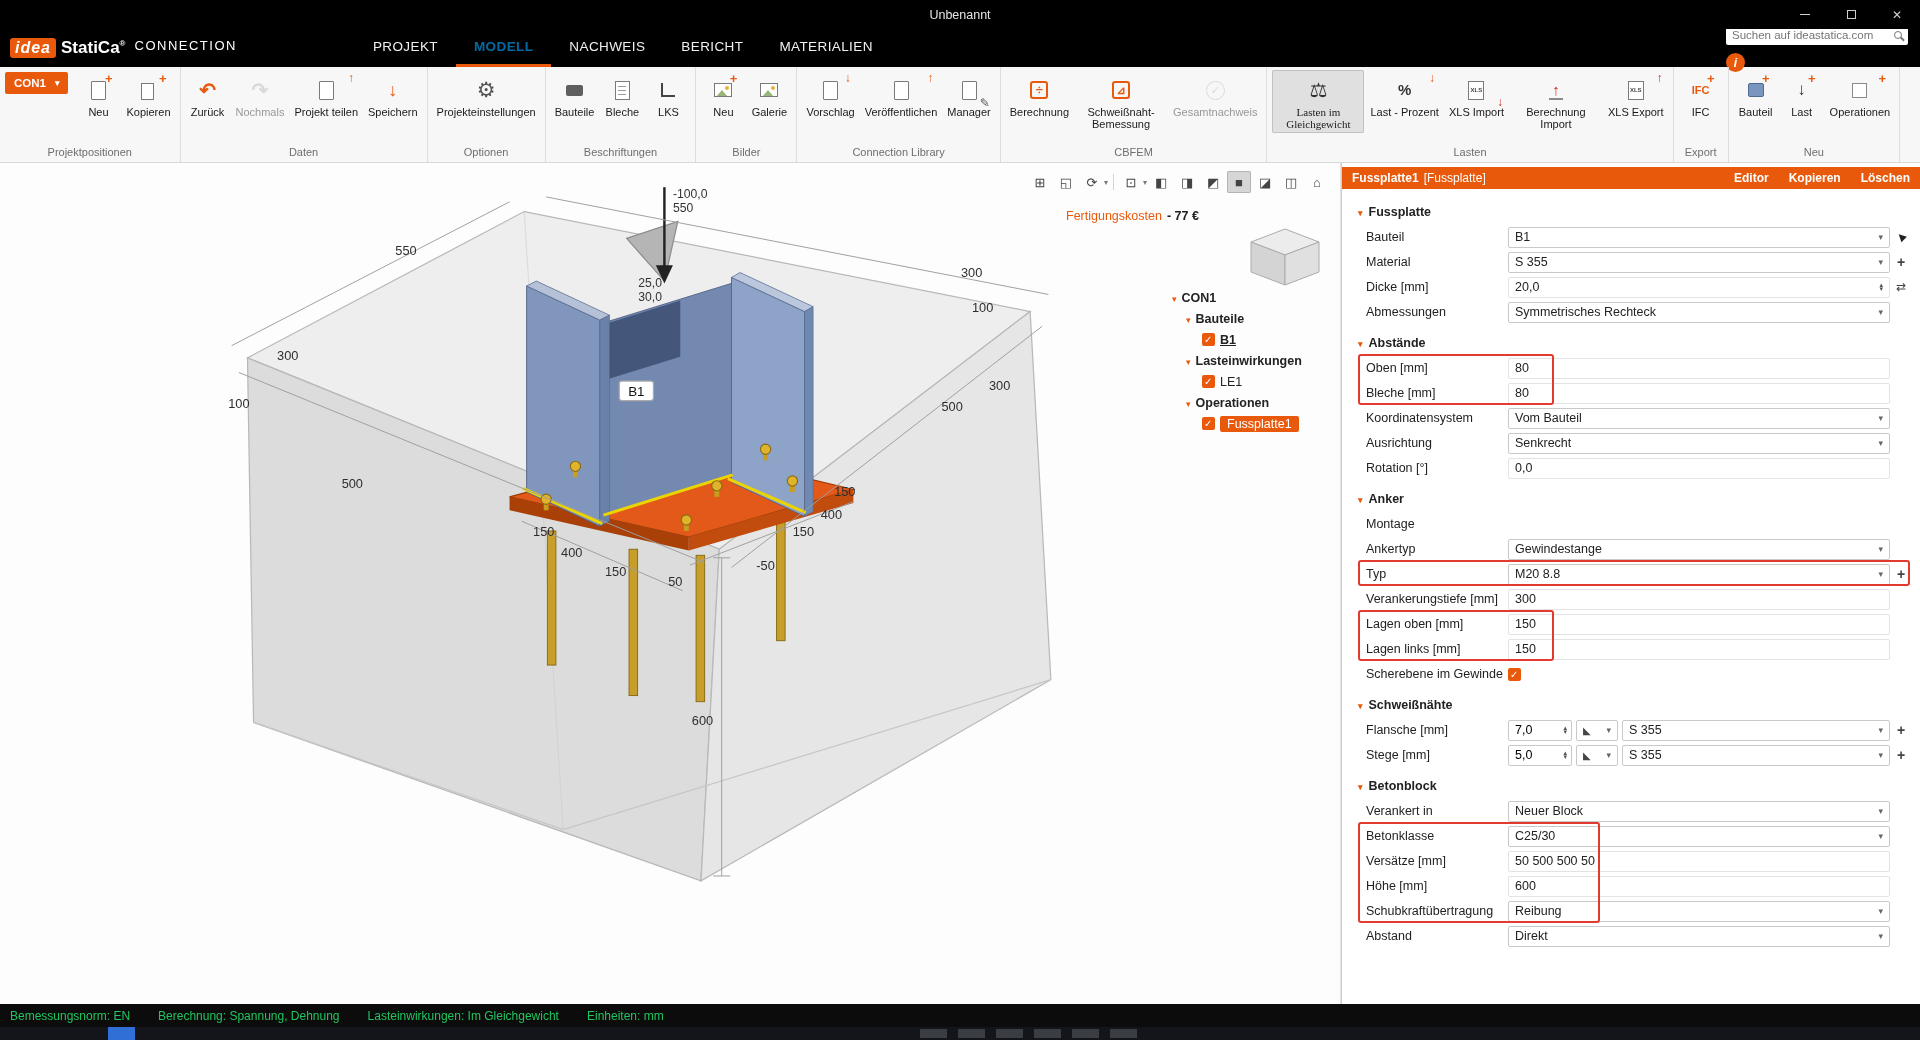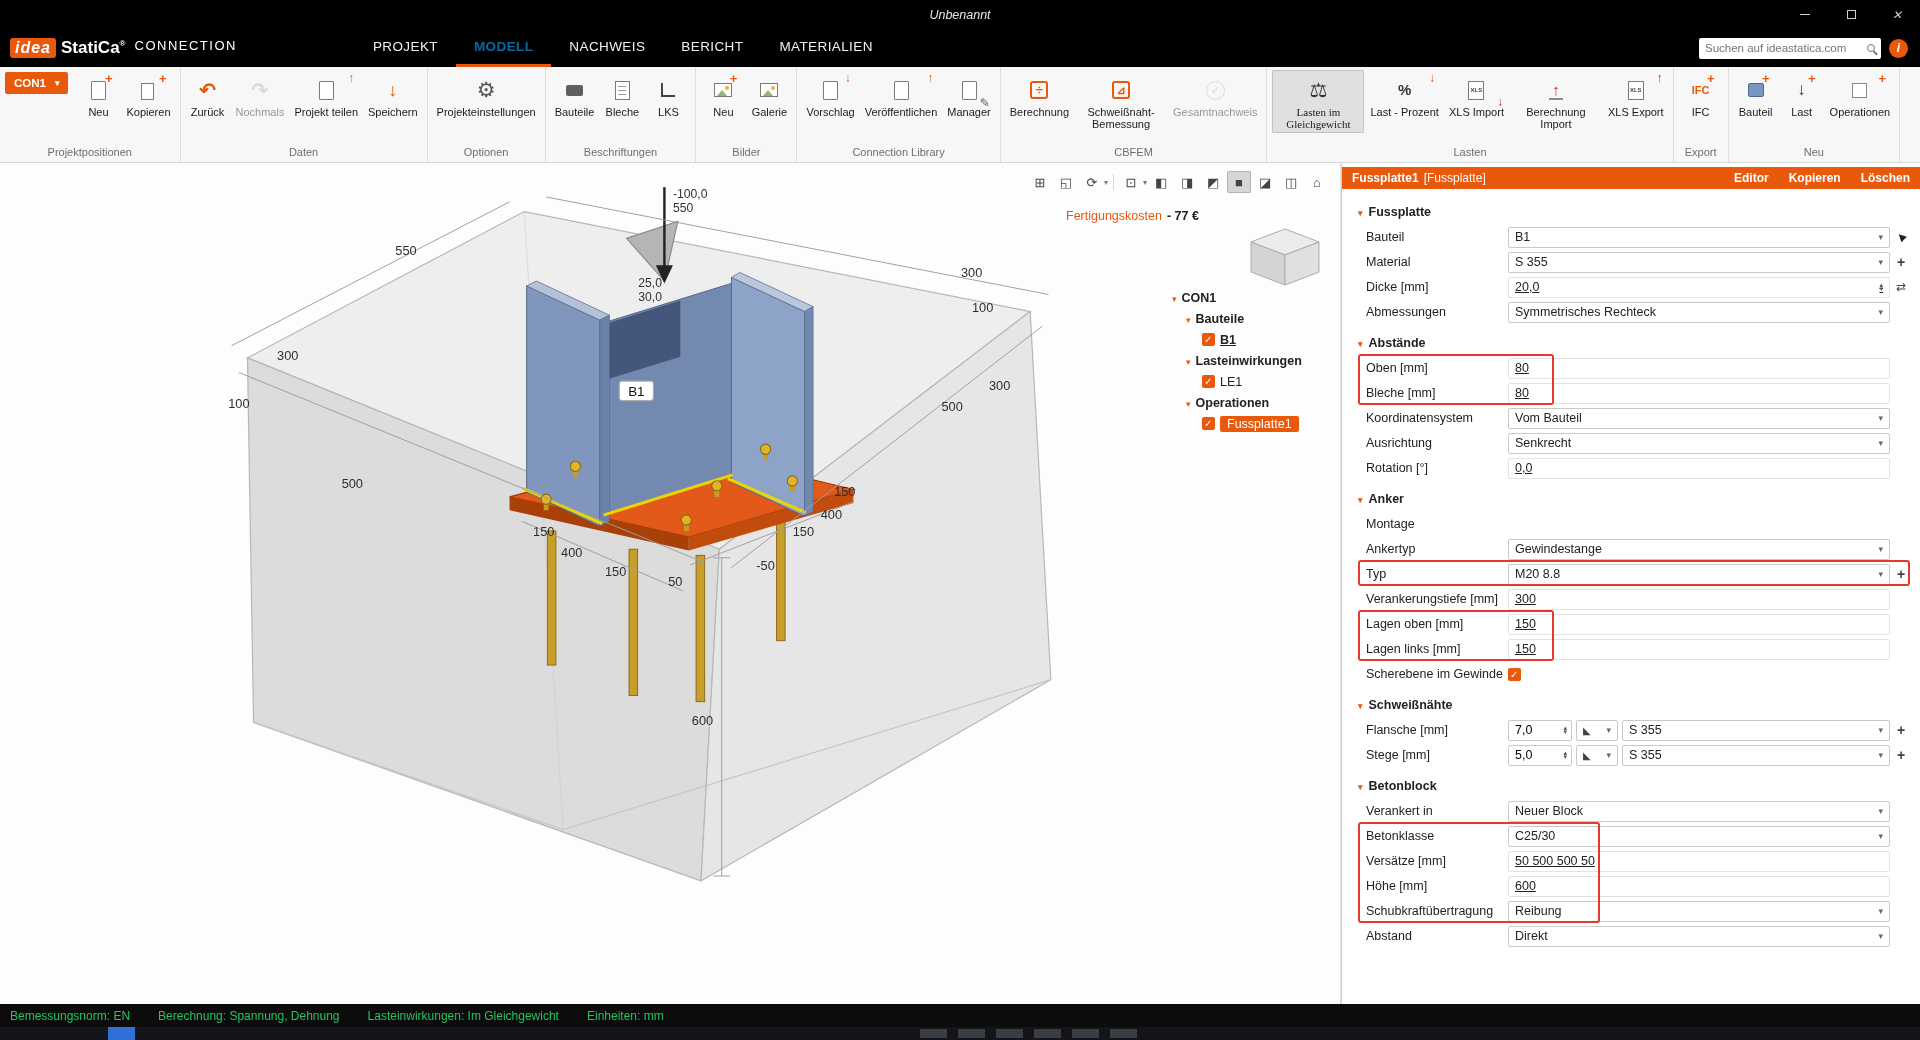--- a/index.html
+++ b/index.html
@@ -1,38 +1,38 @@
 <!DOCTYPE html>
 <html lang="de"><head>
 <meta charset="utf-8">
 <style>
   * { box-sizing:border-box; margin:0; padding:0; }
   html,body { width:1920px; height:1040px; overflow:hidden; background:#fff;
               font-family:"Liberation Sans",sans-serif; }
 
   
-  .titlebar { height:29px; background:#000; display:flex; align-items:center; position:relative;font-style:italic; }
+  .titlebar { height:29px; background:#000; display:flex; align-items:center; position:relative; }
   .tb-title { position:absolute; left:50%; transform:translateX(-50%); color:#e6e6e6; font-size:12.5px; }
   .tb-controls { margin-left:auto; display:flex; height:100%; }
   .tb-btn { width:46px; display:flex; align-items:center; justify-content:center; color:#cfcfcf; font-size:12px; }
   .gl-min { width:10px; border-bottom:1.5px solid #cfcfcf; height:1px; display:inline-block; }
   .gl-max { width:9px; height:9px; border:1.2px solid #cfcfcf; display:inline-block; }
   .gl-close::before { content:"✕"; }
 
   
   .appbar { height:38px; background:#000; display:flex; align-items:center; color:#fff; }
   .logo { display:flex; align-items:flex-start; margin-left:10px; gap:5px; }
   .logo-idea { background:#e8590c; color:#fff; font-style:italic; font-weight:bold; font-size:16px; padding:1px 5px; border-radius:3px; letter-spacing:1px; }
   .logo-statica { font-weight:bold; font-size:17px; }
   .logo-reg { font-size:8px; vertical-align:super; }
   .logo-product { font-size:13px; letter-spacing:1.5px; margin-left:4px; font-weight:400; }
   .menu { display:flex; margin-left:118px; height:100%; }
   .mtab { display:flex; align-items:center; padding:0 18px; font-size:13.5px; letter-spacing:.4px; color:#f0f0f0; border-bottom:3px solid transparent; }
   .mtab.active { color:#0369a1; border-bottom-color:#e8590c; font-weight:bold; }
-  .search { margin-left:auto; display:flex; align-items:center; gap:8px; margin-right:12px; }
+  .search { margin-left:auto; display:flex; align-items:flex-start; gap:8px; margin-right:12px;flex-direction:column; }
   .search-box { width:182px; height:21px; background:#fff; border-radius:2px; display:flex; align-items:center; padding:0 6px; gap:5px; }
   .search-box input { border:none; outline:none; flex:1; font-size:11.5px; color:#666; font-family:"Liberation Sans",sans-serif; background:transparent; }
   .mag { width:8px; height:8px; border:1.5px solid #777; border-radius:50%; position:relative; flex:0 0 auto; }
   .mag::after { content:""; position:absolute; width:5px; height:1.5px; background:#777; transform:rotate(45deg); right:-4px; bottom:-2px; }
   .info-btn { width:19px; height:19px; border-radius:50%; background:#e8590c; color:#fff; display:flex; align-items:center; justify-content:center; font-weight:bold; font-style:italic; font-size:12px; }
   .info-btn::before { content:"i"; }
 
   
   .ribbon { height:96px; background:#f7f7f7; border-bottom:1px solid #d8d8d8; display:flex; align-items:stretch; }
   .rgroup { display:flex; flex-direction:column; border-right:1px solid #dedede; padding:3px 5px 0; }
@@ -125,21 +125,21 @@
   .prow { display:flex; align-items:center; height:24px; margin-bottom:1px; }
   .plabel { flex:0 0 150px; padding-left:8px; font-size:12.5px; color:#222; white-space:nowrap; overflow:hidden; }
   .pctl { flex:1; display:flex; align-items:center; gap:4px; min-width:0; }
   .rico { flex:0 0 22px; text-align:center; color:#333; font-size:12px; }
   .rico.plus::before { content:"+"; font-weight:bold; font-size:14px; color:#444; }
   .rico.swap::before { content:"⇄"; font-size:12px; color:#444; }
   .rico.pointer::before { content:"▶"; display:inline-block; transform:rotate(-135deg); font-size:10px; color:#222; }
   .sel { flex:1; height:21px; border:1px solid #c9c9c9; background:#fff; display:flex; align-items:center; padding:0 6px; font-size:12.5px; color:#222; border-radius:2px; min-width:0; }
   .sel > span { white-space:nowrap; overflow:hidden; }
   .sel::after { content:"▾"; margin-left:auto; color:#666; font-size:9px; padding-left:4px; }
-  .tfield { flex:1; height:21px; border:1px solid #e3e3e3; background:#fff; display:flex; align-items:center; padding:0 6px; font-size:12.5px; color:#222; border-radius:2px;text-decoration:underline; }
+  .tfield { flex:1; height:21px; border:1px solid #e3e3e3; background:#fff; display:flex; align-items:center; padding:0 6px; font-size:12.5px; color:#222; border-radius:2px; }
   .stp { margin-left:auto; display:flex; flex-direction:column; justify-content:center; line-height:.6; color:#555; }
   .stp i { font-style:normal; font-size:7px; }
   .stp i.up::before { content:"▴"; }
   .stp i.dn::before { content:"▾"; }
   .numfield { flex:0 0 64px; height:21px; border:1px solid #c9c9c9; background:#fff; display:flex; align-items:center; padding:0 4px 0 6px; font-size:12.5px; border-radius:2px; }
   .weldsel { flex:0 0 42px; }
   .weldglyph::before { content:"◣"; font-size:10px; color:#444; }
   .hl { position:relative; }
   .hl::after { content:""; position:absolute; border:2px solid #e23a2e; border-radius:3px; pointer-events:none; top:-2px; bottom:0; left:0; }
   .hl-narrow::after { width:192px; }

